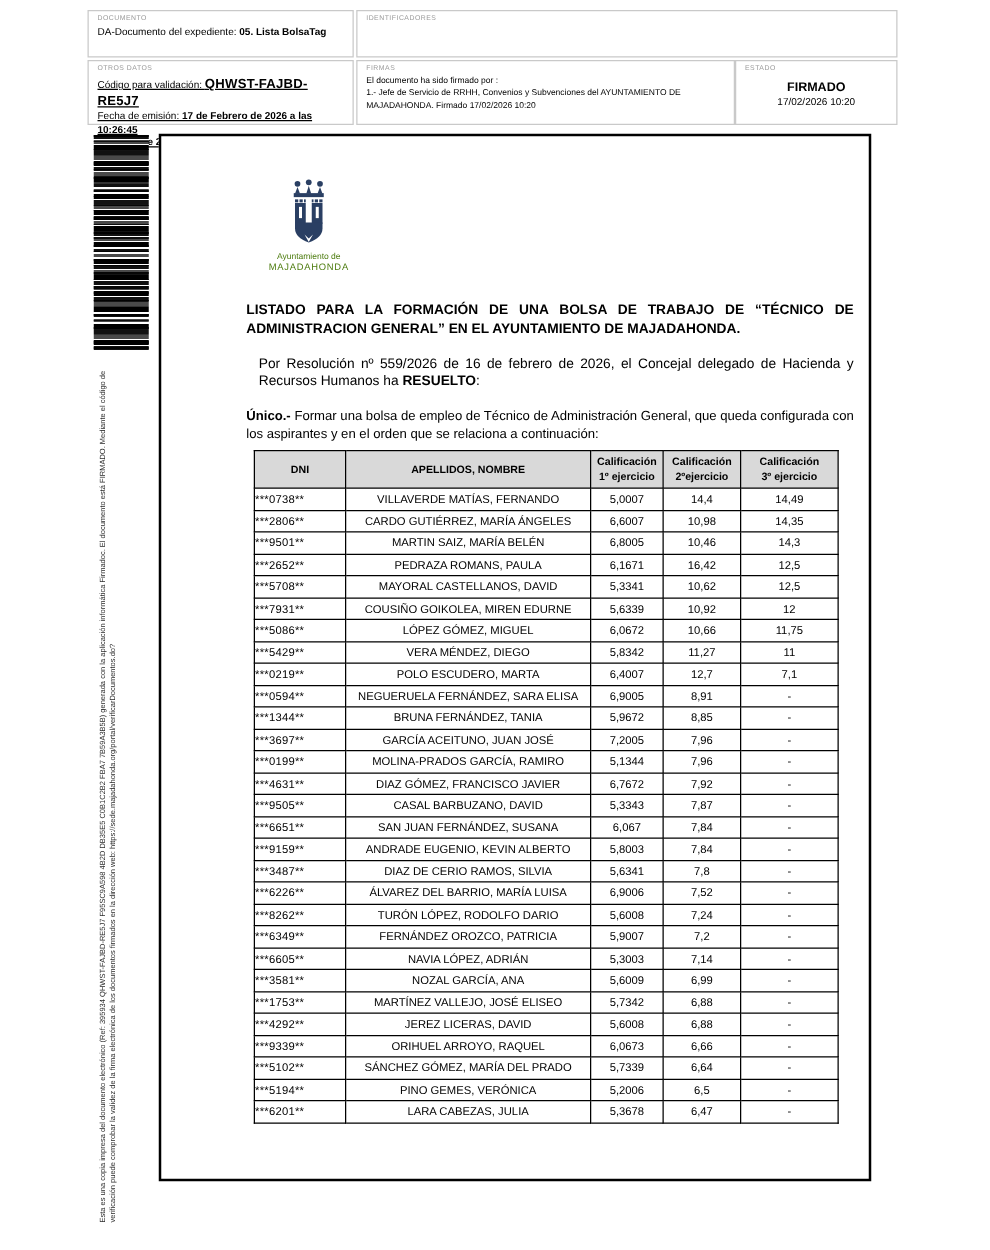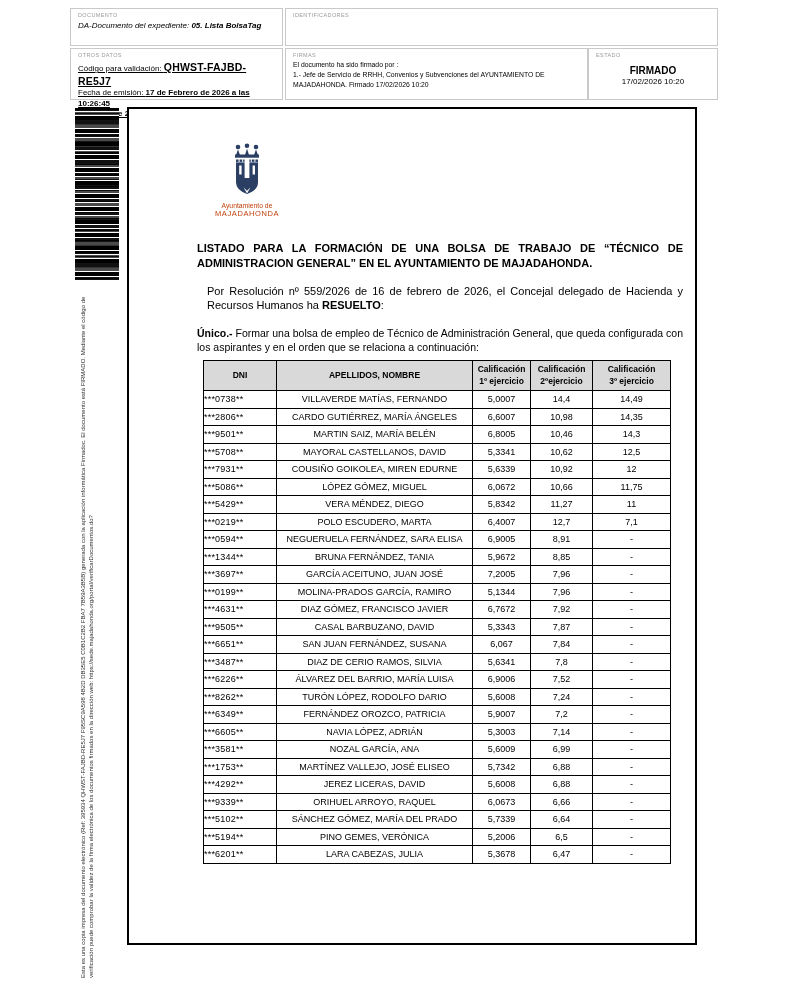--- a/index.html
+++ b/index.html
@@ -8,21 +8,21 @@
     font-family:"Liberation Sans", sans-serif;color:#000;overflow:hidden;
   }
   
   .hdr-box{position:absolute;background:#fff;border:1px solid #c9c9c9;box-sizing:border-box;padding:3px 7px;}
   .hdr-label{font-size:5.5px;color:#9a9a9a;letter-spacing:.4px;}
   #box-documento{left:70px;top:8px;width:213px;height:38px;}
   #box-identificadores{left:285px;top:8px;width:433px;height:38px;}
   #box-otros{left:70px;top:48px;width:213px;height:52px;}
   #box-firmas{left:285px;top:48px;width:303px;height:52px;}
   #box-estado{left:588px;top:48px;width:130px;height:52px;}
-  .documento-content{font-size:8px;line-height:1.35;margin-top:3px;font-style:italic;}
+  .documento-content{font-size:8px;line-height:1.35;margin-top:3px;}
   .documento-content b{font-weight:bold;}
   .otros-content{margin-top:3px;}
   .otros-line{font-size:8px;line-height:1.3;text-decoration:underline;}
   .codigo-value{font-weight:bold;font-size:10.5px;letter-spacing:.2px;}
   .bold{font-weight:bold;}
   .firmas-content{font-size:6.8px;line-height:1.45;margin-top:2px;}
   .estado-content{text-align:center;margin-top:7px;}
   .estado-status{font-weight:bold;font-size:10px;}
   .estado-date{font-size:8px;margin-top:1px;}
   
@@ -99,21 +99,21 @@
 
 <div id="barcode"></div>
 
 <div id="side-note">
   <div>Esta es una copia impresa del documento electrónico (Ref: 395934 QHWST-FAJBD-RE5J7 F95SC9A598 4B2D DB35E5 C0B1C2B2 FBA7 7B59A3B5B) generada con la aplicación informática Firmadoc. El documento está FIRMADO. Mediante el código de</div>
   <div>verificación puede comprobar la validez de la firma electrónica de los documentos firmados en la dirección web: https://sede.majadahonda.org/portal/verificarDocumentos.do?</div>
 </div>
 
 <div id="page">
 
-  <div id="logo" style="color:#c2410c;">
+  <div id="logo" style="color:#4d7c0f;">
     <svg width="44" height="56" viewBox="0 0 44 56">
       <g fill="#2a3f63">
 
         <circle cx="13" cy="4" r="2.3"></circle>
           <circle cx="22" cy="2.8" r="2.3"></circle>
           <circle cx="31" cy="4" r="2.3"></circle>
         <polygon points="11,12 13,6.5 15,12"></polygon>
           <polygon points="20,12 22,5.5 24,12"></polygon>
           <polygon points="29,12 31,6.5 33,12"></polygon>
         <rect x="10" y="11.5" width="24" height="3.2"></rect>
@@ -196,20 +196,27 @@
           <td class="score-cell">14,35</td>
         </tr>
         <tr>
           <td class="dni-cell">***9501**</td>
           <td class="name-cell">MARTIN SAIZ, MARÍA BELÉN</td>
           <td class="score-cell">6,8005</td>
           <td class="score-cell">10,46</td>
           <td class="score-cell">14,3</td>
         </tr>
         <tr>
+          <td class="dni-cell">***2652**</td>
+          <td class="name-cell">PEDRAZA ROMANS, PAULA</td>
+          <td class="score-cell">6,1671</td>
+          <td class="score-cell">16,42</td>
+          <td class="score-cell">12,5</td>
+        </tr>
+        <tr>
           <td class="dni-cell">***5708**</td>
           <td class="name-cell">MAYORAL CASTELLANOS, DAVID</td>
           <td class="score-cell">5,3341</td>
           <td class="score-cell">10,62</td>
           <td class="score-cell">12,5</td>
         </tr>
         <tr>
           <td class="dni-cell">***7931**</td>
           <td class="name-cell">COUSIÑO GOIKOLEA, MIREN EDURNE</td>
           <td class="score-cell">5,6339</td>
@@ -280,20 +287,27 @@
           <td class="score-cell">-</td>
         </tr>
         <tr>
           <td class="dni-cell">***6651**</td>
           <td class="name-cell">SAN JUAN FERNÁNDEZ, SUSANA</td>
           <td class="score-cell">6,067</td>
           <td class="score-cell">7,84</td>
           <td class="score-cell">-</td>
         </tr>
         <tr>
+          <td class="dni-cell">***9159**</td>
+          <td class="name-cell">ANDRADE EUGENIO, KEVIN ALBERTO</td>
+          <td class="score-cell">5,8003</td>
+          <td class="score-cell">7,84</td>
+          <td class="score-cell">-</td>
+        </tr>
+        <tr>
           <td class="dni-cell">***3487**</td>
           <td class="name-cell">DIAZ DE CERIO RAMOS, SILVIA</td>
           <td class="score-cell">5,6341</td>
           <td class="score-cell">7,8</td>
           <td class="score-cell">-</td>
         </tr>
         <tr>
           <td class="dni-cell">***6226**</td>
           <td class="name-cell">ÁLVAREZ DEL BARRIO, MARÍA LUISA</td>
           <td class="score-cell">6,9006</td>

